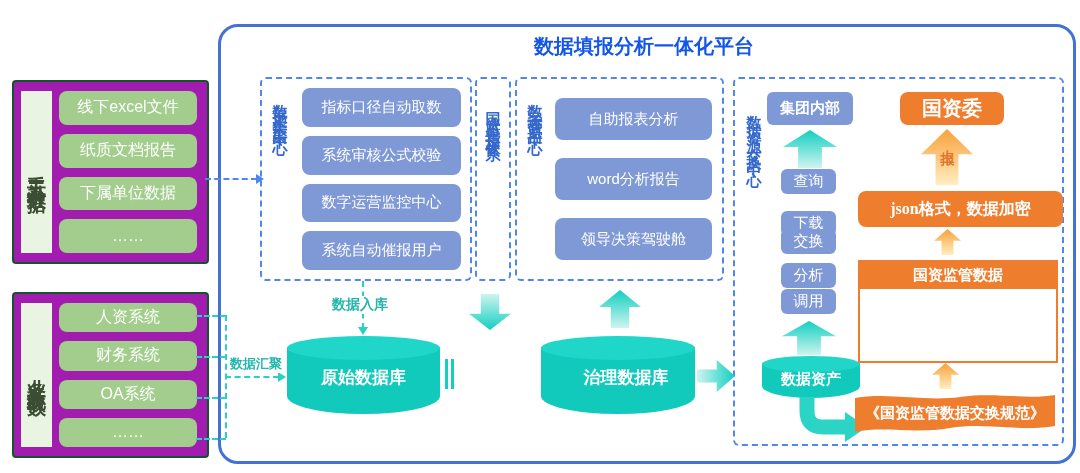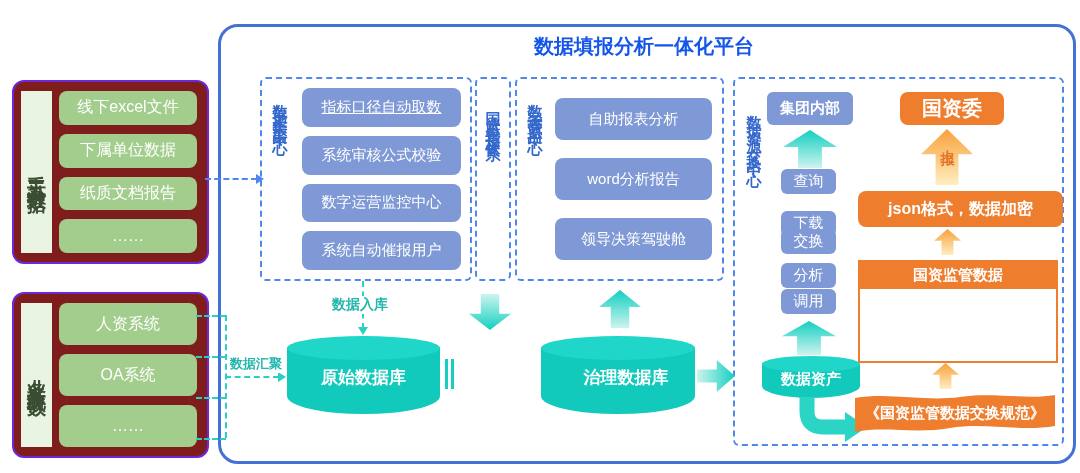--- a/index.html
+++ b/index.html
@@ -1,20 +1,20 @@
 <!DOCTYPE html>
 <html><head>
 <meta charset="utf-8">
 <style>
   html,body{margin:0;padding:0;background:#fff;}
   .canvas{position:relative;width:1080px;height:473px;background:#fff;overflow:hidden;
           font-family:"Liberation Sans",sans-serif;}
 
   
-  .green-box{position:absolute;background:#7f1d1d;border:2px solid #6d28d9;border-radius:12px;}
+  .green-box{position:absolute;background:#a21caf;border:2px solid #14532d;border-radius:4px;}
   .green-strip{position:absolute;left:7px;top:9px;bottom:9px;width:31px;background:#eaf4e3;
                display:flex;align-items:center;justify-content:center;}
   .green-strip span{writing-mode:vertical-lr;text-orientation:upright;font-weight:bold;
                     font-size:19px;color:#3b4d33;letter-spacing:4px;}
   .green-items{position:absolute;left:45px;right:10px;top:9px;bottom:9px;
                display:flex;flex-direction:column;gap:9px;}
   .green-item{flex:1;background:#a2cd8c;border-radius:8px;color:#fff;font-size:16px;
               display:flex;align-items:center;justify-content:center;}
 
   
@@ -91,44 +91,45 @@
 <body>
 
 <div class="canvas">
 
   <div class="green-box" style="left:12px;top:80px;width:193px;height:180px;">
     <div class="green-strip">
       <span>手工补录数据</span>
     </div>
     <div class="green-items">
       <div class="green-item">线下excel文件</div>
+      <div class="green-item">纸质文档报告</div>
       <div class="green-item">下属单位数据</div>
-      <div class="green-item">纸质文档报告</div>
       <div class="green-item">……</div>
     </div>
   </div>
 
   <div class="green-box" style="left:12px;top:292px;width:193px;height:162px;">
     <div class="green-strip">
       <span>业务系统取数</span>
     </div>
     <div class="green-items">
       <div class="green-item">人资系统</div>
+      <div class="green-item">财务系统</div>
       <div class="green-item">OA系统</div>
       <div class="green-item">……</div>
     </div>
   </div>
 
   <div class="main-box"></div>
   <div class="main-title">数据填报分析一体化平台</div>
 
   <div class="dashed" style="left:260px;top:77px;width:208px;height:200px;">
     <span class="vlabel" style="left:8px;top:13px;">数据采集汇聚中心</span>
     <div class="col-items" style="left:40px;right:9px;top:9px;bottom:9px;gap:9px;">
-      <div class="blue-item" style="flex:1;text-decoration:underline;">指标口径自动取数</div>
+      <div class="blue-item" style="flex:1;">指标口径自动取数</div>
       <div class="blue-item" style="flex:1;">系统审核公式校验</div>
       <div class="blue-item" style="flex:1;">数字运营监控中心</div>
       <div class="blue-item" style="flex:1;">系统自动催报用户</div>
     </div>
   </div>
 
   <div class="dashed" style="left:475px;top:77px;width:32px;height:200px;">
     <span class="vlabel" style="left:6px;top:21px;">国资监管指标体系</span>
   </div>
 
@@ -158,21 +159,21 @@
       <div class="cyl-lbl" style="font-size:15px;">数据资产</div>
     </div>
     <svg style="position:absolute;left:58px;top:318px;" width="78" height="46">
       <path d="M14,0 L14,14 Q14,30 30,30 L52,30" stroke="#2bd4c5" stroke-width="15" fill="none"></path>
       <polygon points="52,15 52,45 74,30" fill="#2bd4c5"></polygon>
     </svg>
 
     <div class="orange-round" style="left:165px;top:13px;width:104px;height:33px;font-size:20px;">国资委</div>
     <div class="up-arrow yellow-up" style="left:186px;top:50px;width:52px;height:56px;"></div>
     <span class="report-text" style="left:204px;top:59px;">上报</span>
-    <div class="orange-round" style="left:123px;top:112px;width:205px;height:36px;font-size:16px;">json格式，数据加密</div>
+    <div class="orange-round" style="left:123px;top:112px;width:205px;height:36px;font-size:16px;font-family:Liberation Serif, serif;">json格式，数据加密</div>
     <div class="up-arrow yellow-up" style="left:199px;top:150px;width:27px;height:26px;"></div>
     <div class="data-card" style="left:123px;top:181px;width:196px;height:99px;">
       <div class="card-head">国资监管数据</div>
     </div>
     <div class="up-arrow yellow-up" style="left:197px;top:284px;width:27px;height:26px;"></div>
     <div class="banner" style="left:120px;top:312px;width:200px;height:44px;">《国资监管数据交换规范》</div>
   </div>
 
   <div class="dash-v-teal" style="left:362px;top:281px;height:48px;"></div>
   <div class="ah-down-teal" style="left:358px;top:327px;"></div>

